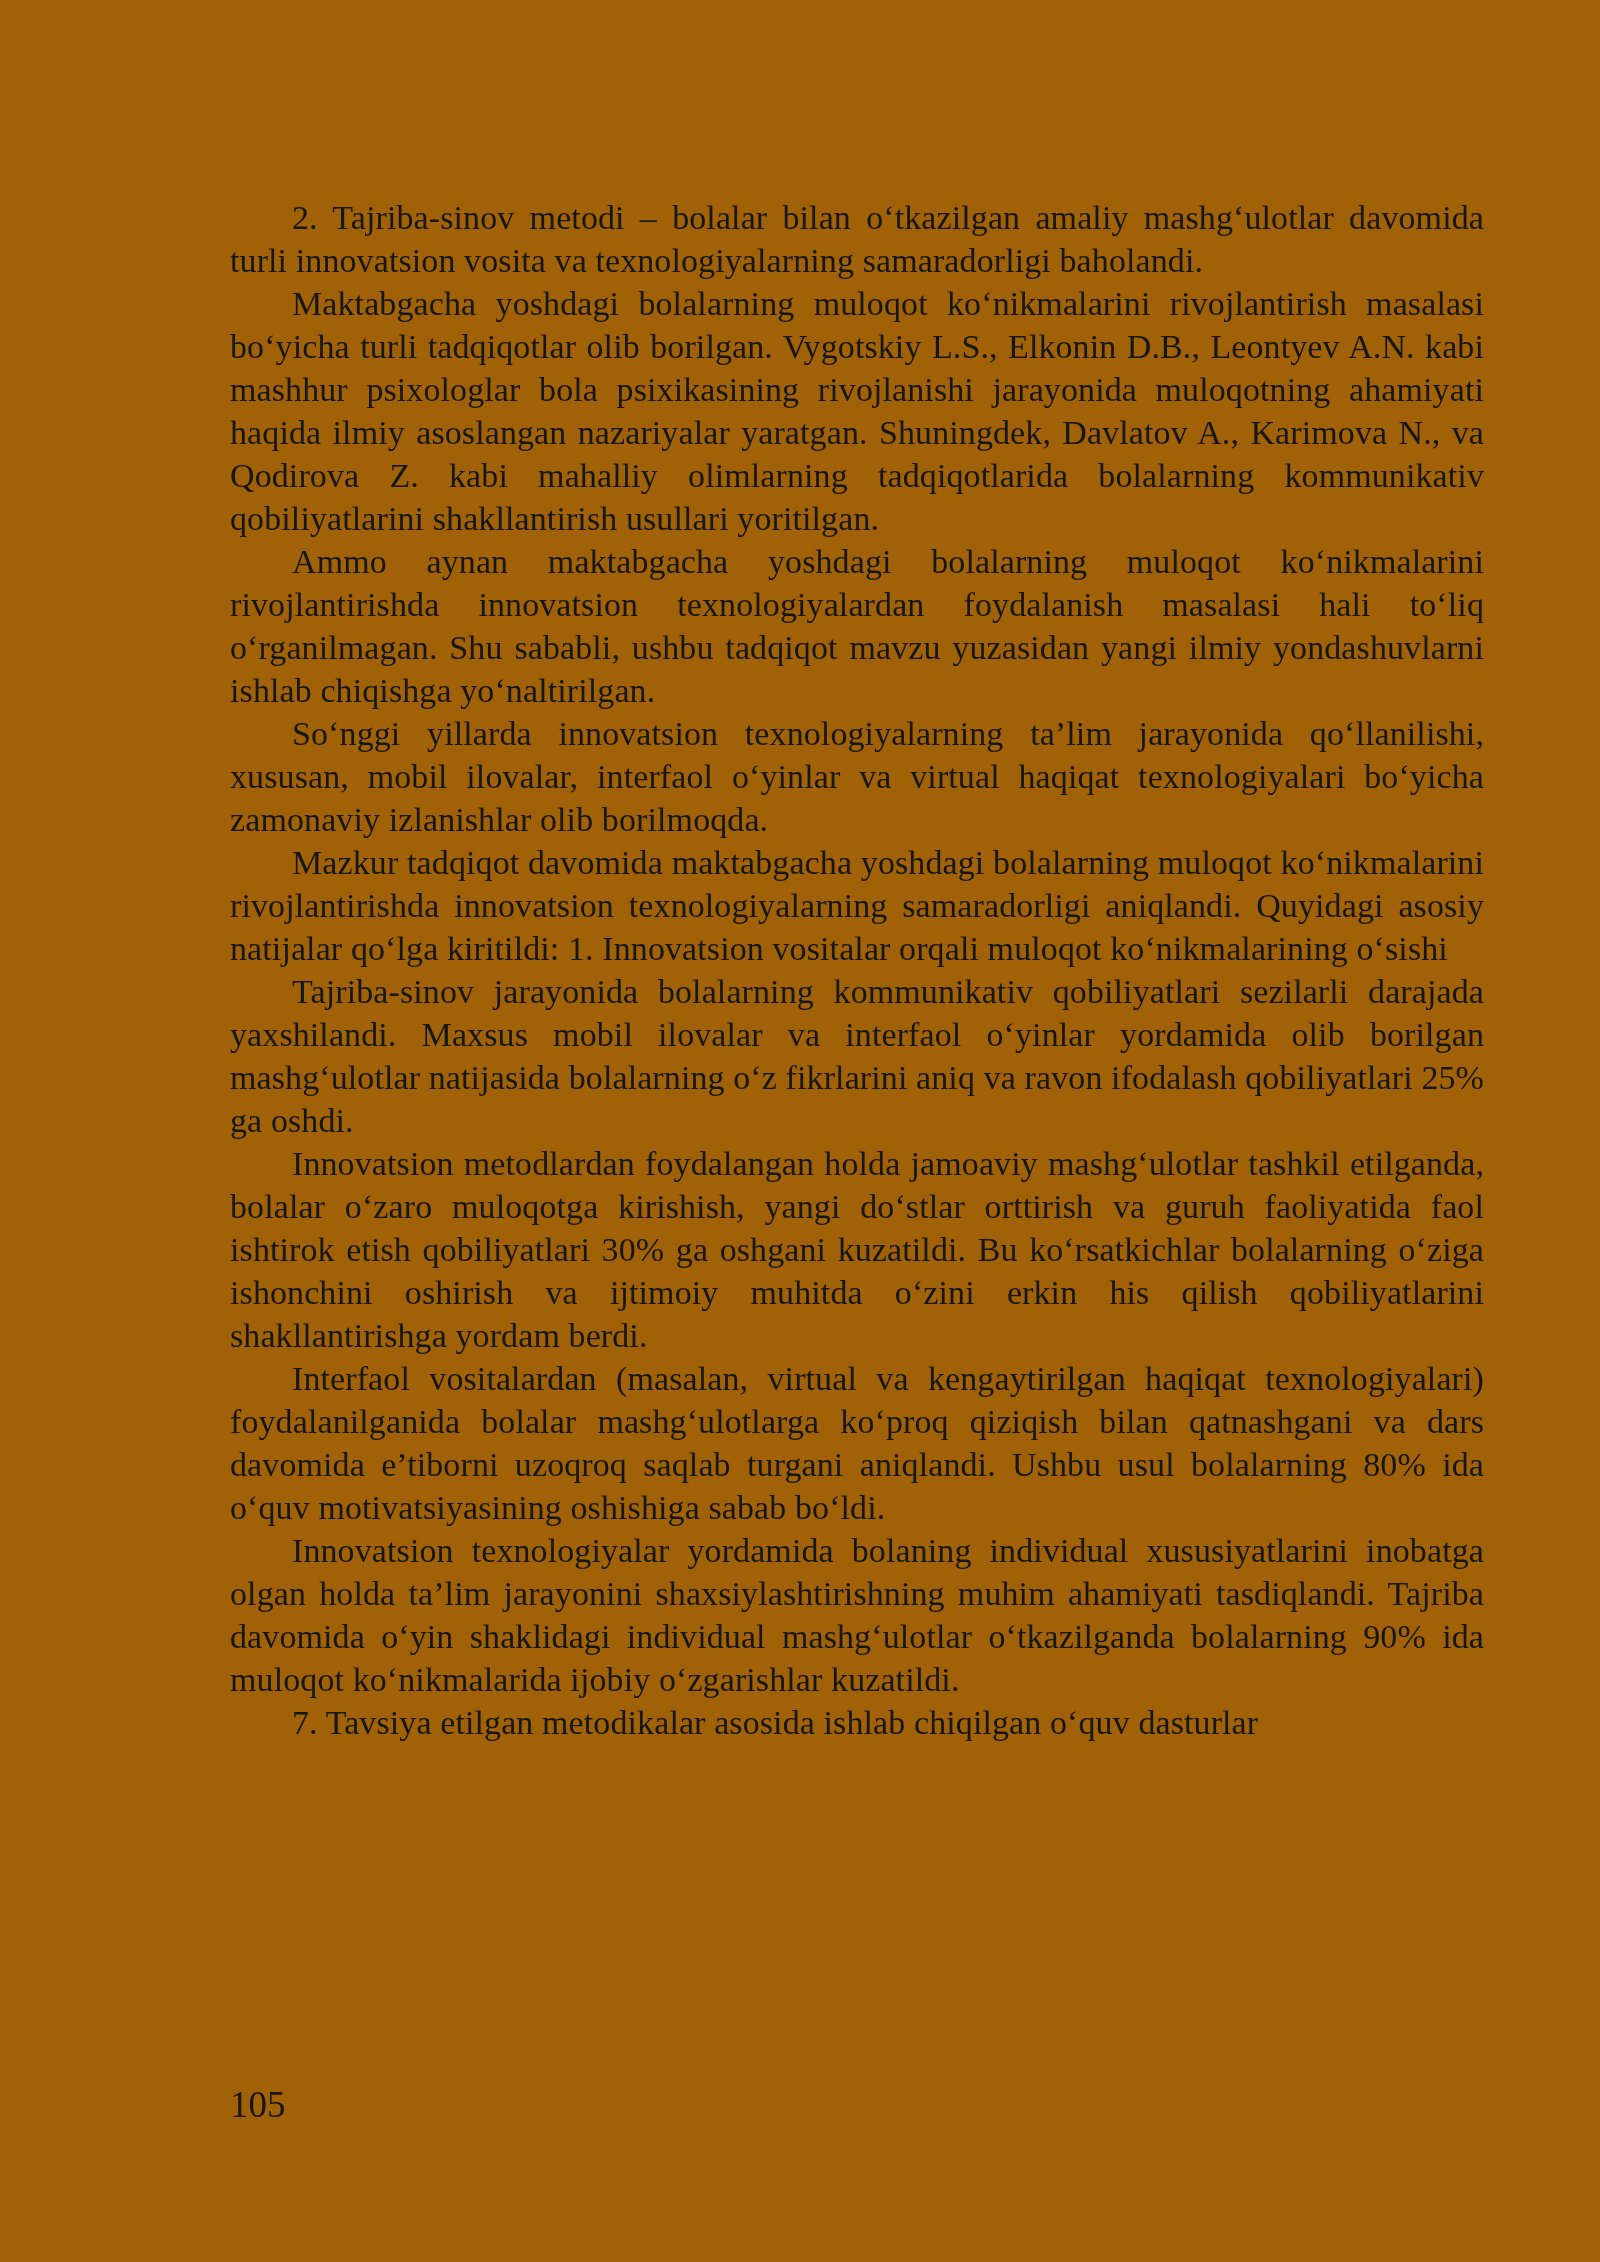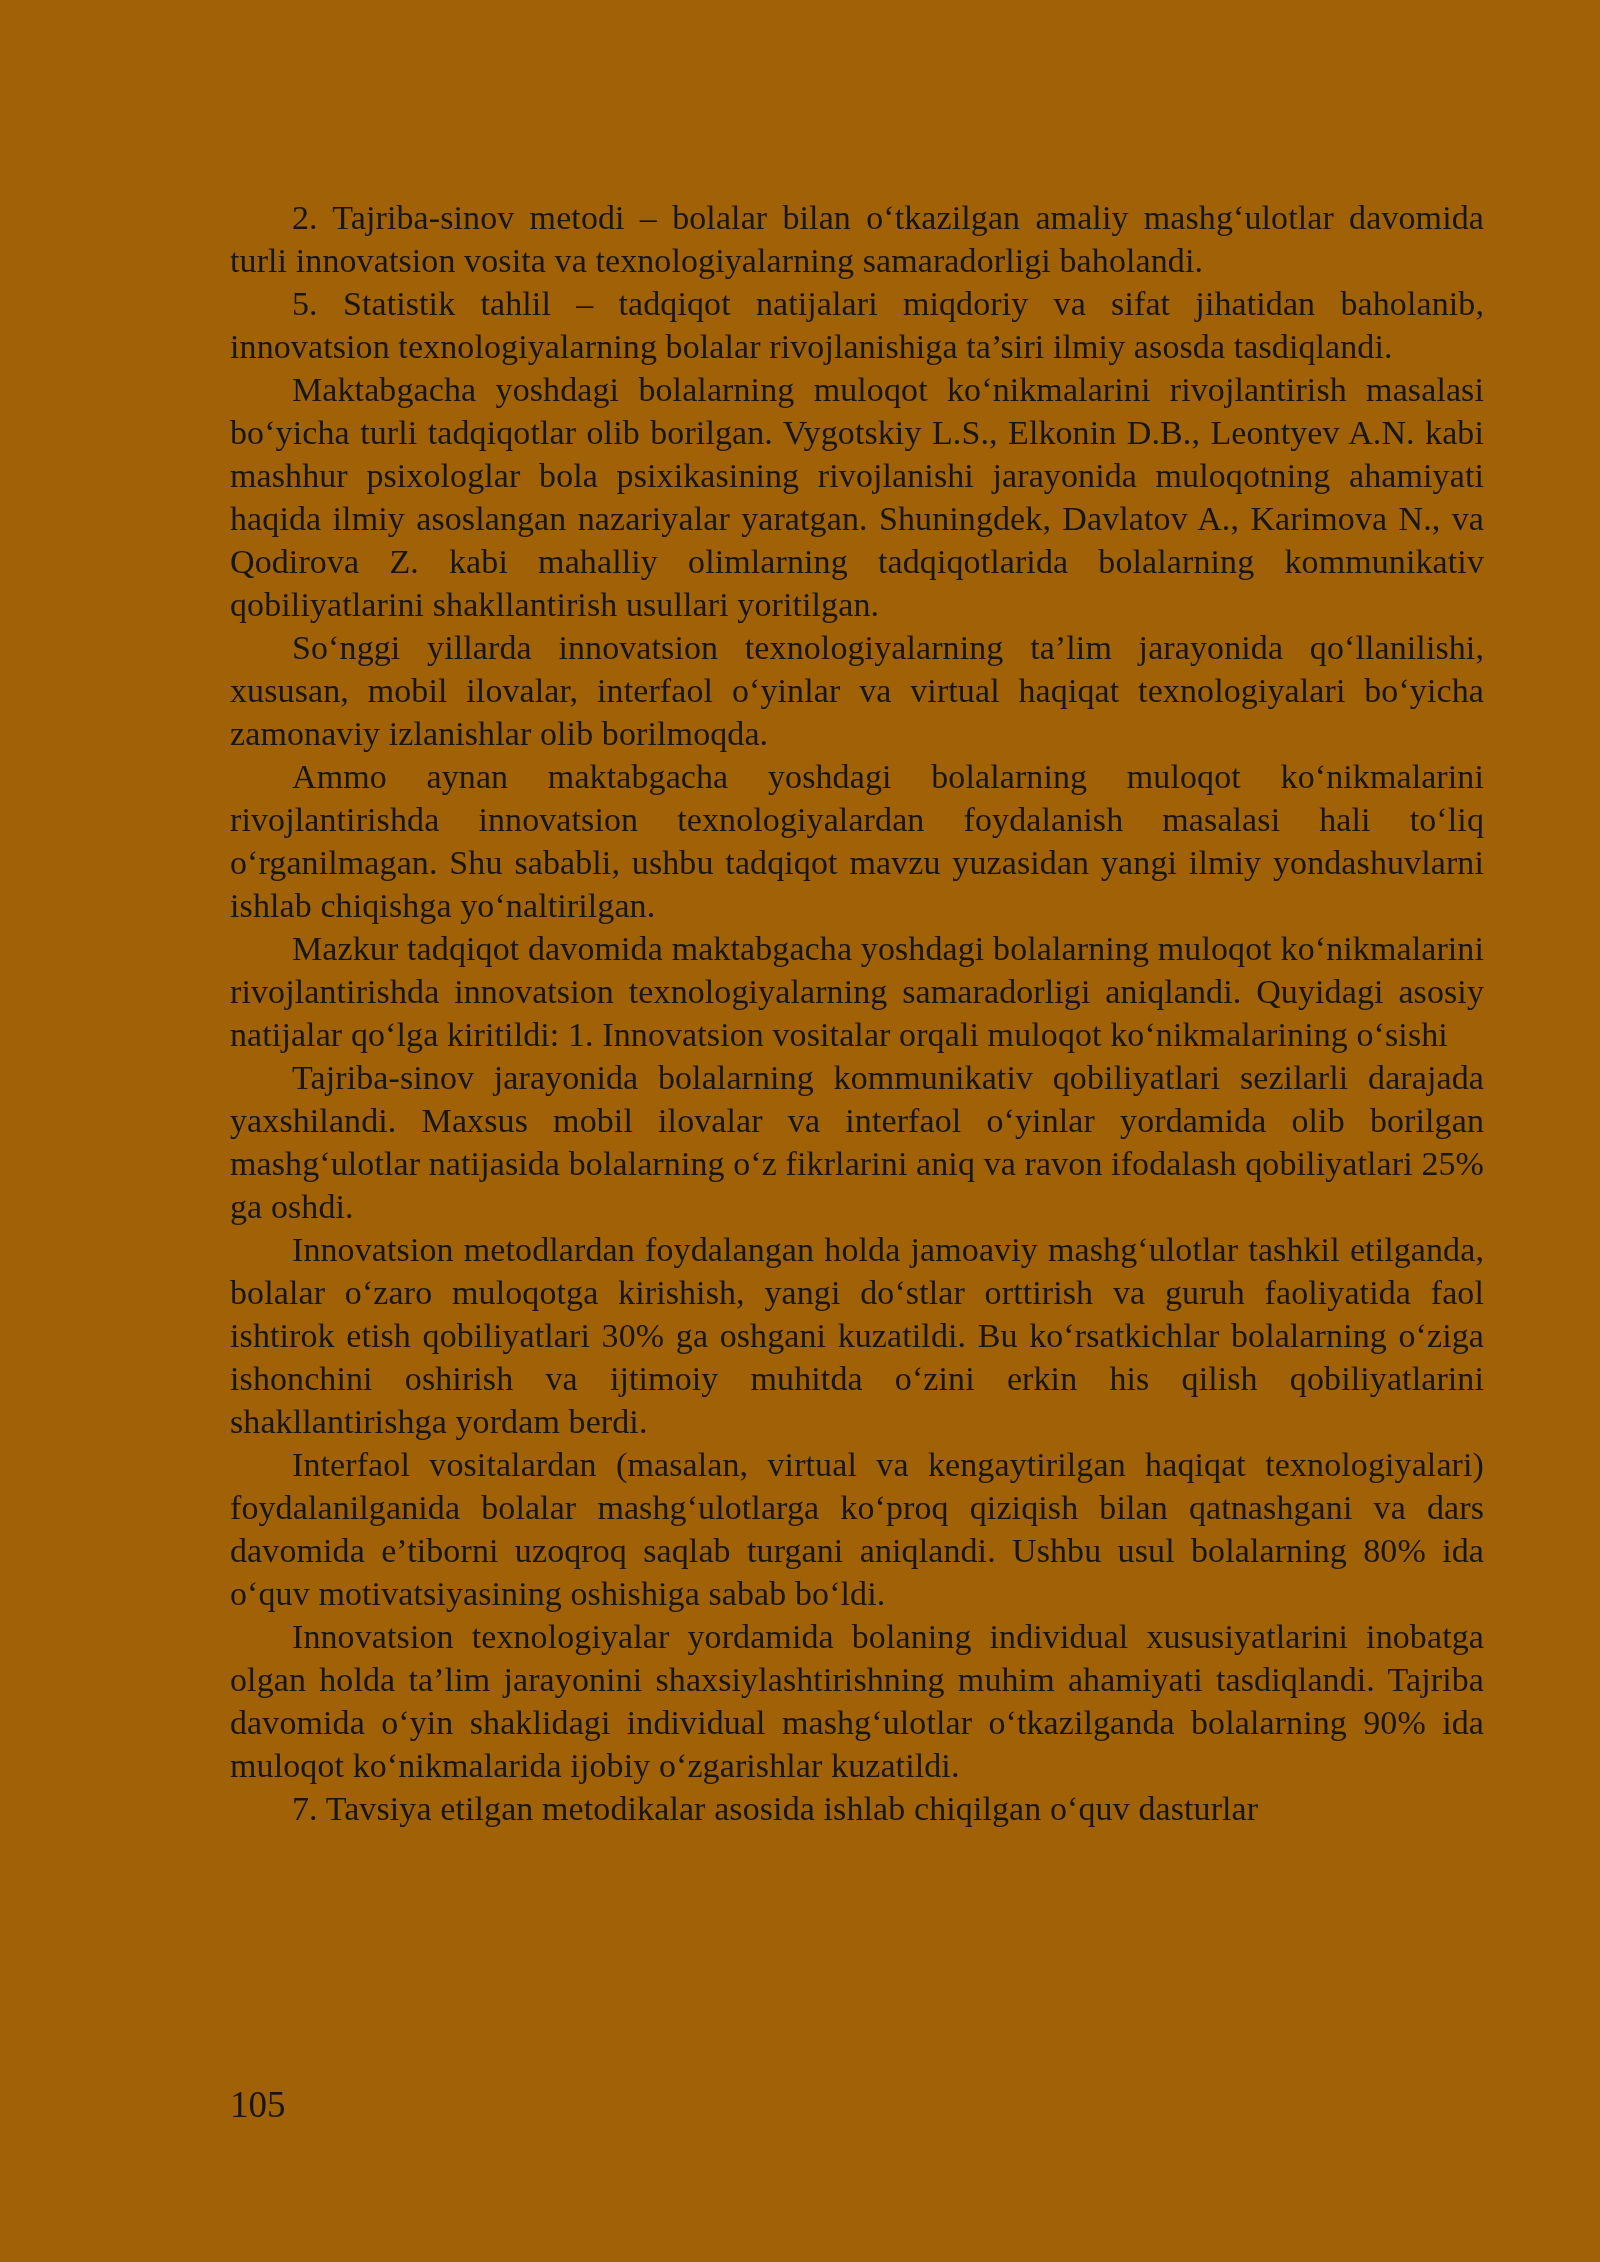--- a/index.html
+++ b/index.html
@@ -46,24 +46,23 @@
     font-size: 37px;
     line-height: 43px;
   }
 </style>
 </head>
 <body>
 
 <div class="page">
   <div class="content">
       <p>2. Tajriba-sinov metodi – bolalar bilan o‘tkazilgan amaliy mashg‘ulotlar davomida turli innovatsion vosita va texnologiyalarning samaradorligi baholandi.</p>
-      <p>5. Statistik tahlil – tadqiqot natijalari miqdoriy va sifat jihatidan baholanib, innovatsion texnologiyalarning bolalar rivojlanishiga ta’siri ilmiy asosda tasdiqlandi.</p>
       <p>Maktabgacha yoshdagi bolalarning muloqot ko‘nikmalarini rivojlantirish masalasi bo‘yicha turli tadqiqotlar olib borilgan. Vygotskiy L.S., Elkonin D.B., Leontyev A.N. kabi mashhur psixologlar bola psixikasining rivojlanishi jarayonida muloqotning ahamiyati haqida ilmiy asoslangan nazariyalar yaratgan. Shuningdek, Davlatov A., Karimova N., va Qodirova Z. kabi mahalliy olimlarning tadqiqotlarida bolalarning kommunikativ qobiliyatlarini shakllantirish usullari yoritilgan.</p>
+      <p>Ammo aynan maktabgacha yoshdagi bolalarning muloqot ko‘nikmalarini rivojlantirishda innovatsion texnologiyalardan foydalanish masalasi hali to‘liq o‘rganilmagan. Shu sababli, ushbu tadqiqot mavzu yuzasidan yangi ilmiy yondashuvlarni ishlab chiqishga yo‘naltirilgan.</p>
       <p>So‘nggi yillarda innovatsion texnologiyalarning ta’lim jarayonida qo‘llanilishi, xususan, mobil ilovalar, interfaol o‘yinlar va virtual haqiqat texnologiyalari bo‘yicha zamonaviy izlanishlar olib borilmoqda.</p>
-      <p>Ammo aynan maktabgacha yoshdagi bolalarning muloqot ko‘nikmalarini rivojlantirishda innovatsion texnologiyalardan foydalanish masalasi hali to‘liq o‘rganilmagan. Shu sababli, ushbu tadqiqot mavzu yuzasidan yangi ilmiy yondashuvlarni ishlab chiqishga yo‘naltirilgan.</p>
       <p>Mazkur tadqiqot davomida maktabgacha yoshdagi bolalarning muloqot ko‘nikmalarini rivojlantirishda innovatsion texnologiyalarning samaradorligi aniqlandi. Quyidagi asosiy natijalar qo‘lga kiritildi: 1. Innovatsion vositalar orqali muloqot ko‘nikmalarining o‘sishi</p>
       <p>Tajriba-sinov jarayonida bolalarning kommunikativ qobiliyatlari sezilarli darajada yaxshilandi. Maxsus mobil ilovalar va interfaol o‘yinlar yordamida olib borilgan mashg‘ulotlar natijasida bolalarning o‘z fikrlarini aniq va ravon ifodalash qobiliyatlari 25% ga oshdi.</p>
       <p>Innovatsion metodlardan foydalangan holda jamoaviy mashg‘ulotlar tashkil etilganda, bolalar o‘zaro muloqotga kirishish, yangi do‘stlar orttirish va guruh faoliyatida faol ishtirok etish qobiliyatlari 30% ga oshgani kuzatildi. Bu ko‘rsatkichlar bolalarning o‘ziga ishonchini oshirish va ijtimoiy muhitda o‘zini erkin his qilish qobiliyatlarini shakllantirishga yordam berdi.</p>
       <p>Interfaol vositalardan (masalan, virtual va kengaytirilgan haqiqat texnologiyalari) foydalanilganida bolalar mashg‘ulotlarga ko‘proq qiziqish bilan qatnashgani va dars davomida e’tiborni uzoqroq saqlab turgani aniqlandi. Ushbu usul bolalarning 80% ida o‘quv motivatsiyasining oshishiga sabab bo‘ldi.</p>
       <p>Innovatsion texnologiyalar yordamida bolaning individual xususiyatlarini inobatga olgan holda ta’lim jarayonini shaxsiylashtirishning muhim ahamiyati tasdiqlandi. Tajriba davomida o‘yin shaklidagi individual mashg‘ulotlar o‘tkazilganda bolalarning 90% ida muloqot ko‘nikmalarida ijobiy o‘zgarishlar kuzatildi.</p>
       <p>7. Tavsiya etilgan metodikalar asosida ishlab chiqilgan o‘quv dasturlar</p>
     </div>
   <div class="page-number">105</div>
 </div>
 

